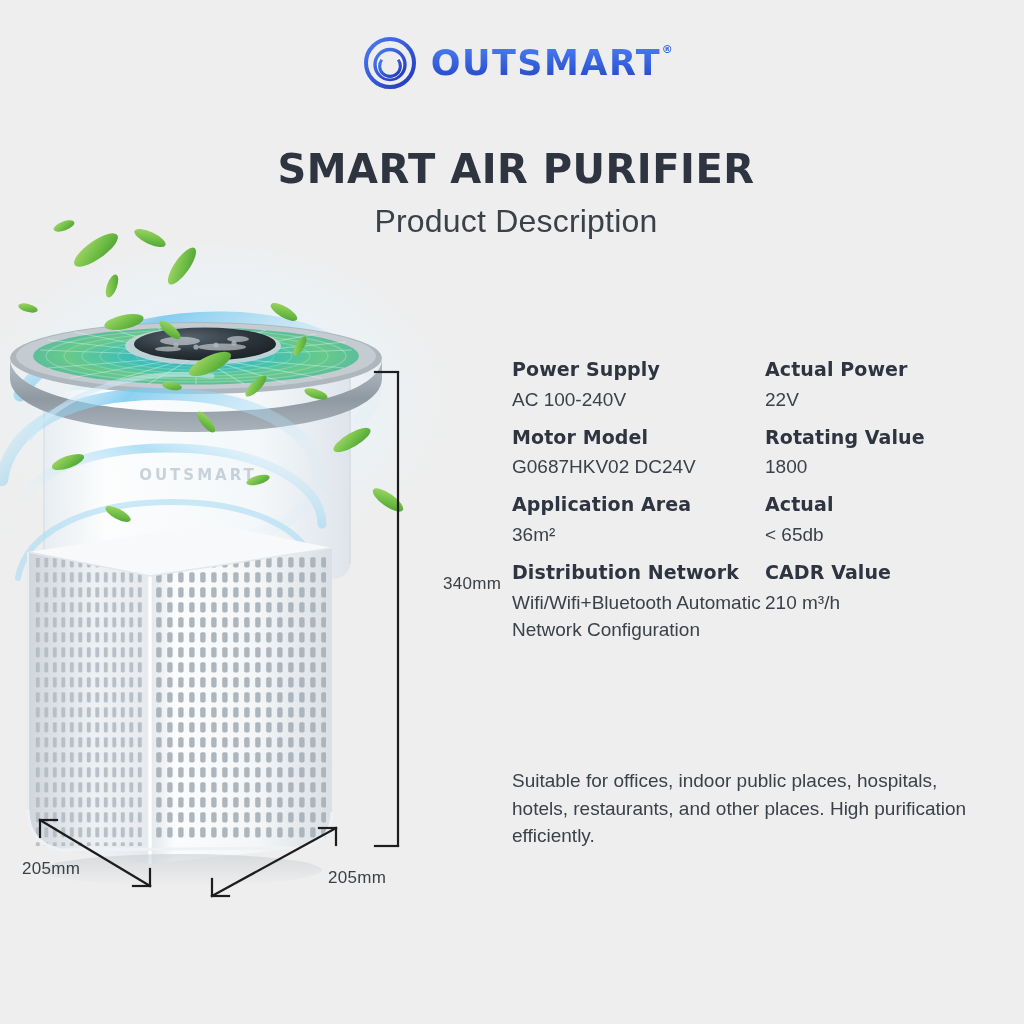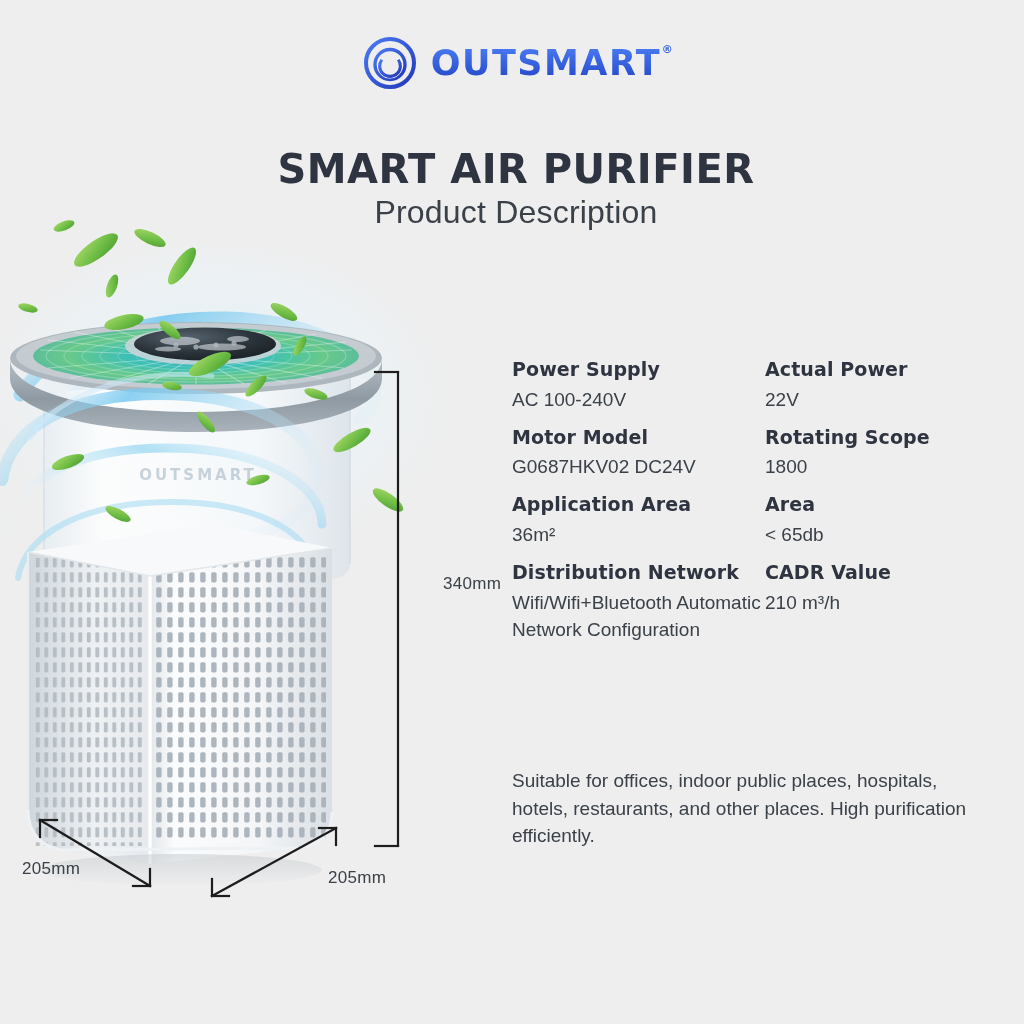--- a/index.html
+++ b/index.html
@@ -56,21 +56,21 @@
   }
   .main-title {
     font-family: "DejaVu Sans", sans-serif;
     font-size: 40px;
     font-weight: 700;
     letter-spacing: 0.5px;
     color: #2e3440;
     line-height: 1.08;
   }
   .sub-title {
-    margin-top: 3px;
+    margin-top: 12px;
     font-size: 32px;
     font-weight: 400;
     color: #3b4149;
     letter-spacing: 0.2px;
   }
 
   
   .product-stage {
     position: absolute;
     left: 0; top: 180px;
@@ -435,30 +435,30 @@
       <div class="spec-cell">
         <div class="spec-label">Actual Power</div>
         <div class="spec-value">22V</div>
       </div>
 
       <div class="spec-cell">
         <div class="spec-label">Motor Model</div>
         <div class="spec-value">G0687HKV02 DC24V</div>
       </div>
       <div class="spec-cell">
-        <div class="spec-label">Rotating Scope</div>
+        <div class="spec-label">Rotating Value</div>
         <div class="spec-value">1800</div>
       </div>
 
       <div class="spec-cell">
         <div class="spec-label">Application Area</div>
         <div class="spec-value">36m²</div>
       </div>
       <div class="spec-cell">
-        <div class="spec-label">Area</div>
+        <div class="spec-label">Actual</div>
         <div class="spec-value">&lt; 65db</div>
       </div>
 
       <div class="spec-cell">
         <div class="spec-label">Distribution Network</div>
         <div class="spec-value">Wifi/Wifi+Bluetooth Automatic Network Configuration</div>
       </div>
       <div class="spec-cell">
         <div class="spec-label">CADR Value</div>
         <div class="spec-value">210 m³/h</div>

